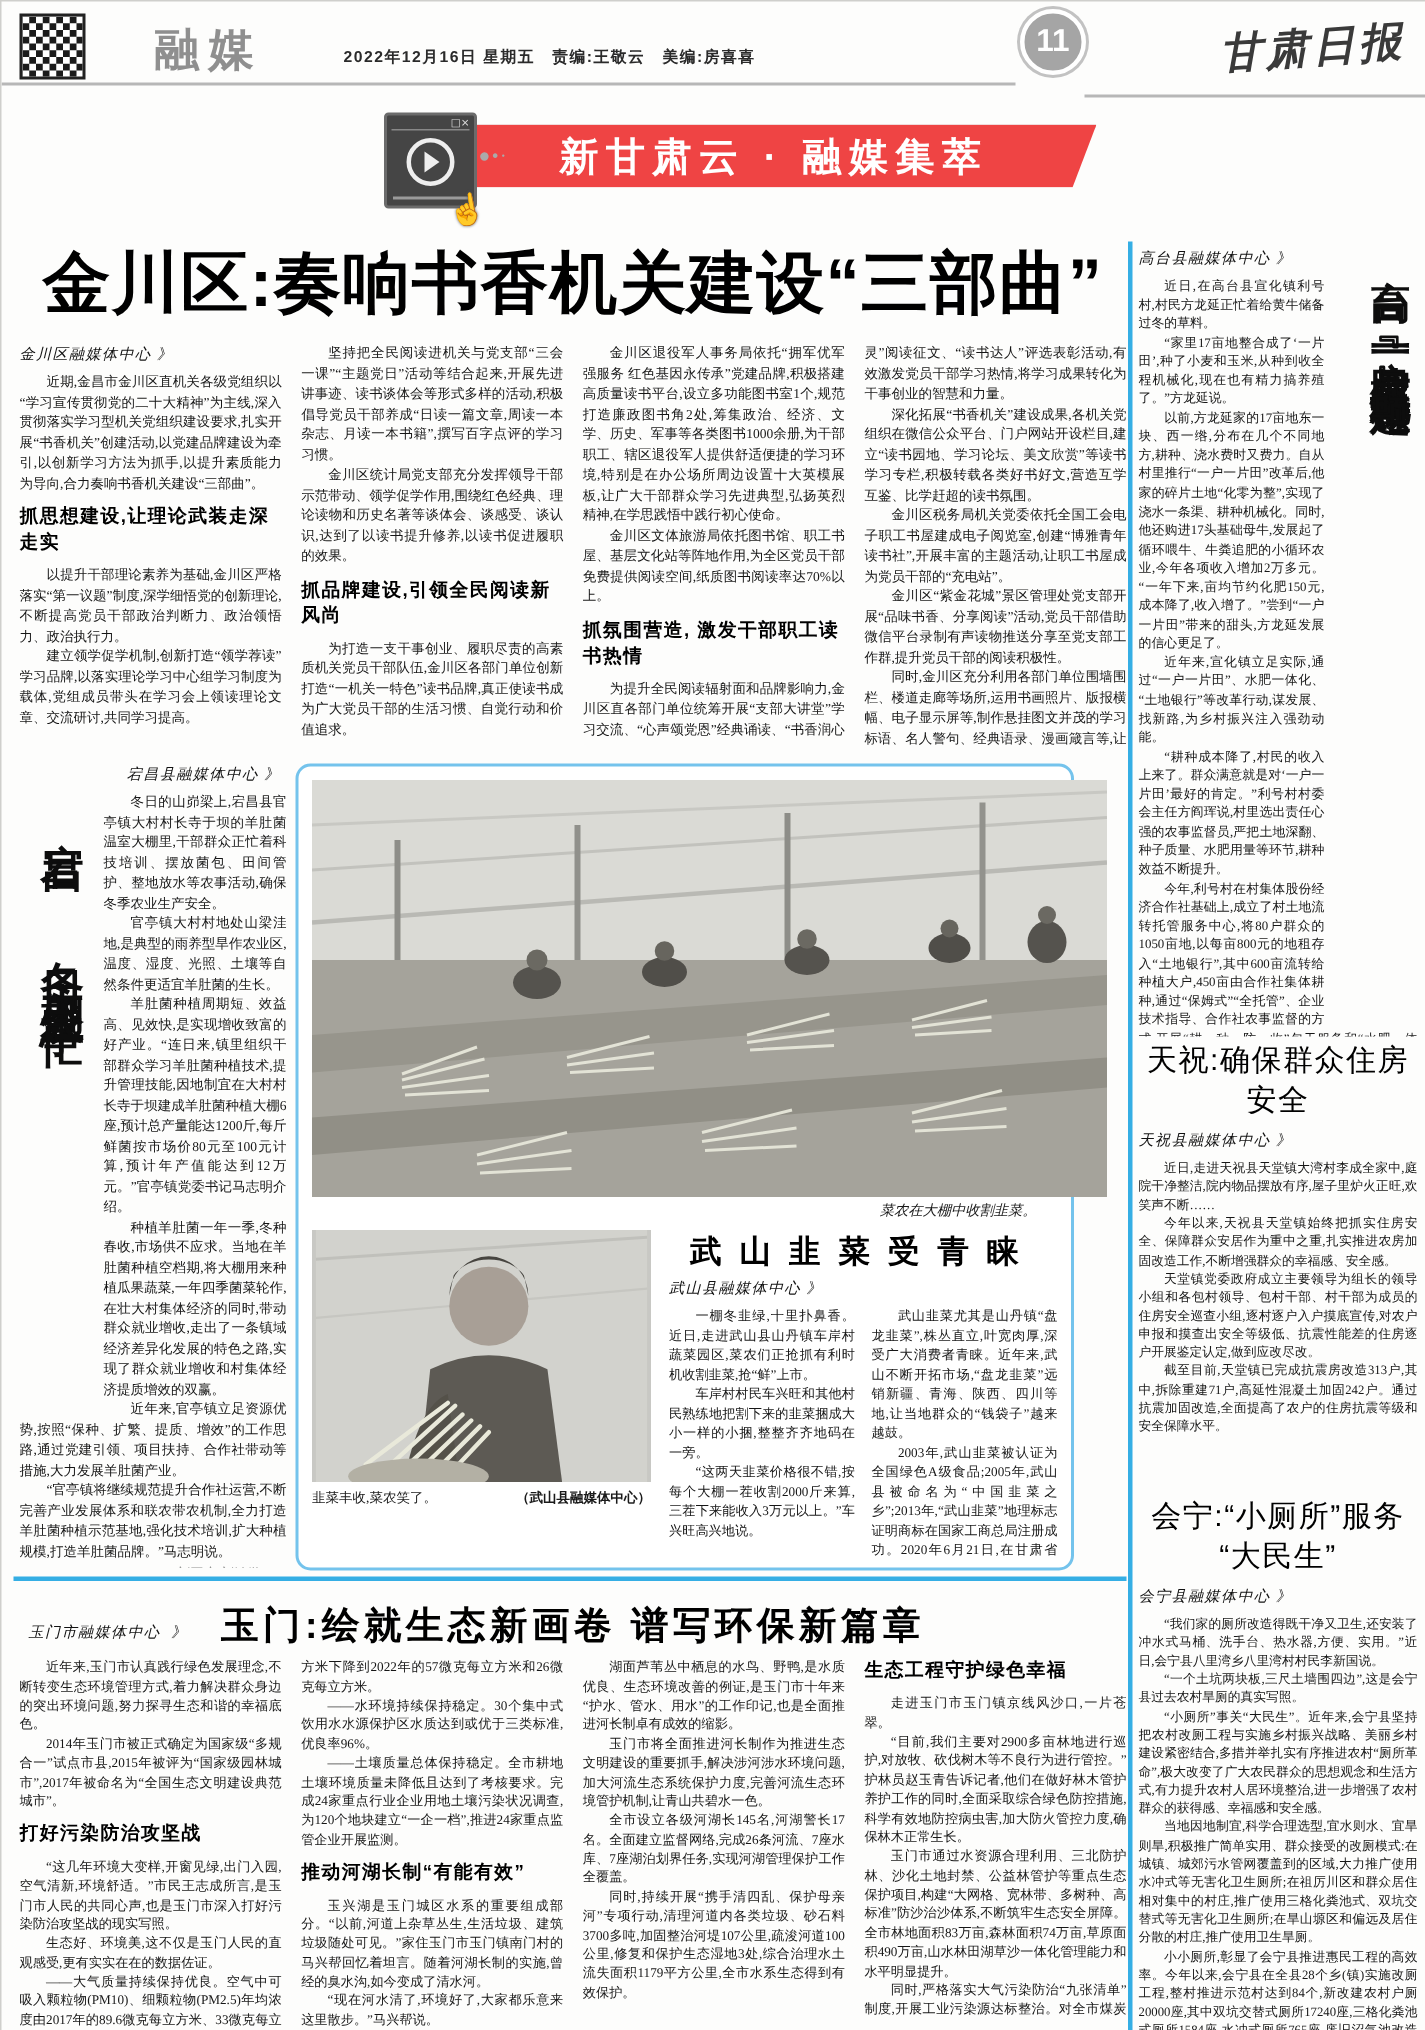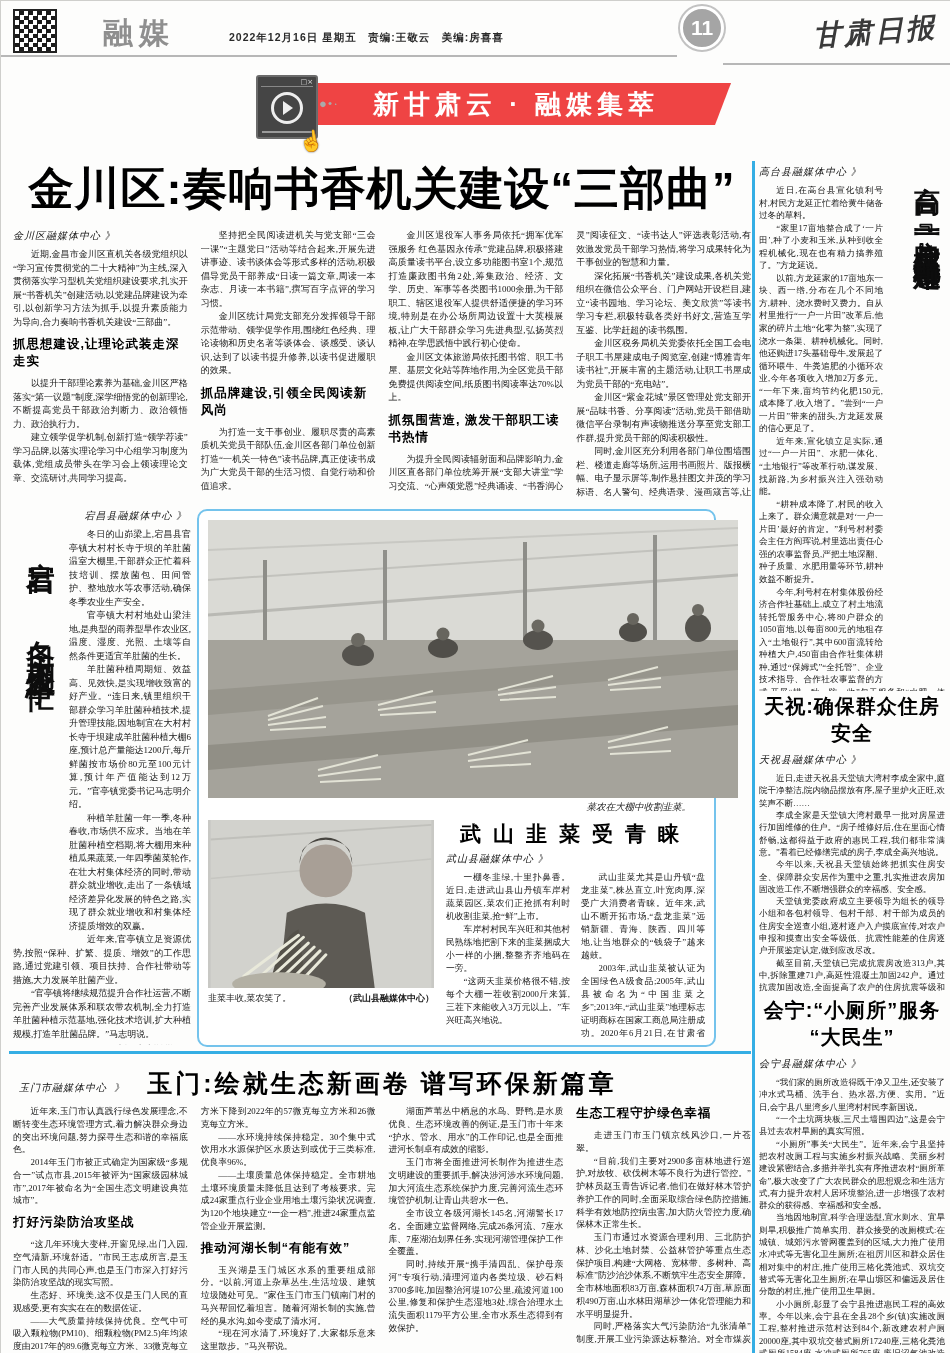--- a/index.html
+++ b/index.html
@@ -79,21 +79,21 @@
   .hrule{position:absolute;left:8px;top:1050px;width:742px;height:3px;background:#35aee4;}
   
   .gt{position:absolute;left:758px;top:164px;width:186px;height:526px;overflow:hidden;}
   .vhead-gt{float:right;width:56px;height:516px;margin-left:6px;
       writing-mode:vertical-rl;text-orientation:upright;font-weight:900;font-size:27px;
       font-family:"Liberation Serif",serif;letter-spacing:2px;color:#0d0d0d;}
   .vhead-gt .gap{margin-inline-start:14px;}
   .gt .para{font-size:8.6px;line-height:1.46;}
   .side-art{position:absolute;left:758px;width:186px;overflow:hidden;}
   .side-art h2{margin:0 0 6px 0;text-align:center;font-family:"Liberation Sans",sans-serif;
-      font-weight:700;font-size:20px;letter-spacing:1px;color:#000;}
+      font-weight:400;font-size:20px;letter-spacing:1px;color:#000;}
   .side-art .para{font-size:8.5px;line-height:1.45;}
   .tz{top:692px;height:300px;}
   .hn{top:996px;height:357px;}
   
   .ym{position:absolute;left:12px;top:1058px;width:738px;height:295px;overflow:hidden;}
   .ym-head{position:relative;height:42px;}
   .ym-head .byline{position:absolute;left:6px;top:22px;font-family:Liberation Mono, monospace;}
   .ym-head h2{margin:0;text-align:center;font-family:"Liberation Sans",sans-serif;
       font-weight:900;font-size:25px;letter-spacing:3px;padding-top:8px;color:#000;}
   .ym-cols{column-count:4;column-gap:13px;height:248px;overflow:hidden;margin-top:4px;}
@@ -248,21 +248,20 @@
         <p class="para">“耕种成本降了,村民的收入上来了。群众满意就是对‘一户一片田’最好的肯定。”利号村村委会主任方阎珲说,村里选出责任心强的农事监督员,严把土地深翻、种子质量、水肥用量等环节,耕种效益不断提升。</p>
         <p class="para">今年,利号村在村集体股份经济合作社基础上,成立了村土地流转托管服务中心,将80户群众的1050亩地,以每亩800元的地租存入“土地银行”,其中600亩流转给种植大户,450亩由合作社集体耕种,通过“保姆式”“全托管”、企业技术指导、合作社农事监督的方式,开展“耕、种、防、收”包干服务和“水肥一体化”集成服务,实现了“降成本、提单产、升效益”的目标。</p>
       </div>
   </div>
 
   <div class="side-art tz">
     <h2>天祝:确保群众住房安全</h2>
     <div>
         <p class="byline">天祝县融媒体中心 》</p>
         <p class="para">近日,走进天祝县天堂镇大湾村李成全家中,庭院干净整洁,院内物品摆放有序,屋子里炉火正旺,欢笑声不断……</p>
-        <p class="para">李成全家是天堂镇大湾村最早一批对房屋进行加固维修的住户。“房子维修好后,住在里面心情舒畅,这都得益于政府的惠民工程,我们都非常满意。”看着已经修缮完成的房子,李成全高兴地说。</p>
         <p class="para">今年以来,天祝县天堂镇始终把抓实住房安全、保障群众安居作为重中之重,扎实推进农房加固改造工作,不断增强群众的幸福感、安全感。</p>
         <p class="para">天堂镇党委政府成立主要领导为组长的领导小组和各包村领导、包村干部、村干部为成员的住房安全巡查小组,逐村逐户入户摸底宣传,对农户申报和摸查出安全等级低、抗震性能差的住房逐户开展鉴定认定,做到应改尽改。</p>
         <p class="para">截至目前,天堂镇已完成抗震房改造313户,其中,拆除重建71户,高延性混凝土加固242户。通过抗震加固改造,全面提高了农户的住房抗震等级和安全保障水平。</p>
       </div>
   </div>
 
   <div class="side-art hn">
     <h2>会宁:“小厕所”服务“大民生”</h2>
     <div>
         <p class="byline">会宁县融媒体中心 》</p>

